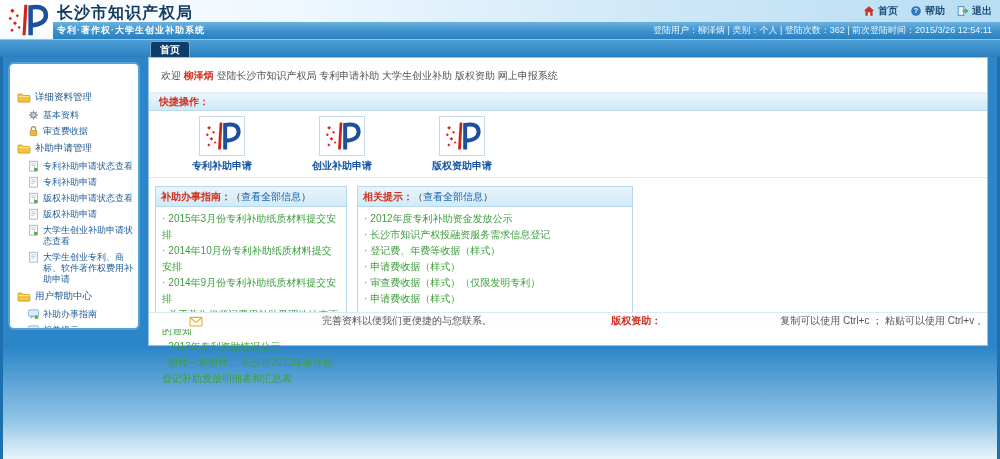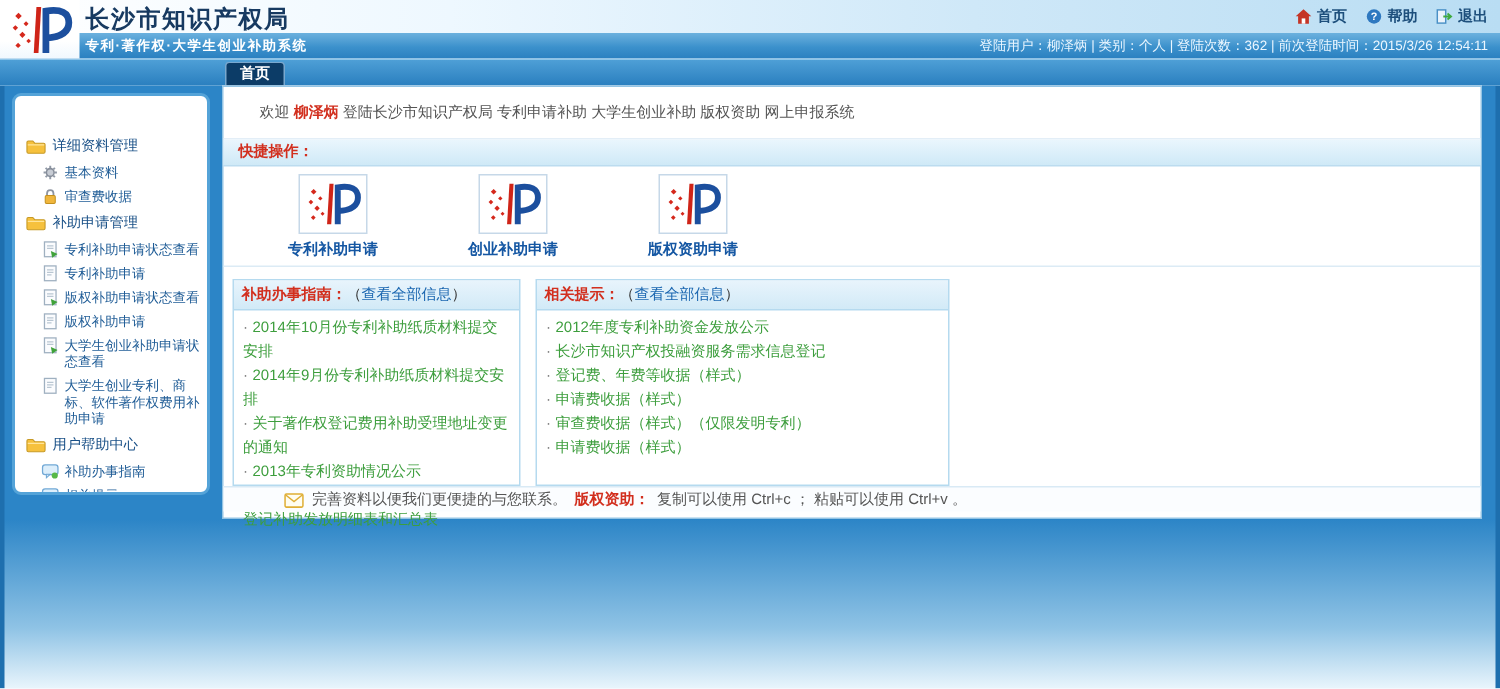--- a/index.html
+++ b/index.html
@@ -50,21 +50,21 @@
   .sec-head .txt { font-size:9.5px; color:#184f86; }
   .sub-item { display:flex; align-items:flex-start; gap:3px; padding:2px 2px 2px 14px;
     cursor:pointer; line-height:11px; }
   .sub-item .txt { padding-top:1px; }
   .icon-14 { width:14px; height:13px; flex:0 0 14px; }
   .icon-13 { width:13px; height:12px; flex:0 0 13px; }
 
   
   .panel { position:absolute; left:148px; top:0; width:840px; height:289px;
     background:#fff; border:1px solid #94c4e4; }
-  .welcome-row { height:35px; line-height:35px; padding-left:24px; font-size:10px;
+  .welcome-row { height:35px; line-height:35px; padding-left:12px; font-size:10px;
     color:#555; border-bottom:1px solid #e3eef7; white-space:nowrap; }
   .welcome-row .uname { color:#d22f1e; font-weight:bold; }
   .qops-bar { height:18px; line-height:17px; padding-left:10px; font-size:10px; font-weight:bold;
     color:#d22f1e; background:linear-gradient(180deg,#eaf6fd 0%,#cfe9f7 100%);
     border-bottom:1px solid #bcdcef; }
   .qops-row { height:67px; border-bottom:1px solid #dcebf5; display:flex; align-items:center;
     padding-left:18px; gap:10px; }
   .qbtn { width:110px; text-align:center; cursor:pointer; }
   .qbtn .qicon { width:46px; height:40px; margin:0 auto; border:1px solid #c6d8e8;
     background:#fff; display:flex; align-items:center; justify-content:center; }
@@ -78,23 +78,23 @@
   .box-head { height:20px; line-height:19px; padding-left:5px; font-size:10px;
     background:linear-gradient(180deg,#e8f4fc 0%,#d2eaf7 100%);
     border-bottom:1px solid #b5daef; white-space:nowrap; }
   .box-head .bt { color:#d22f1e; font-weight:bold; }
   .box-head .paren { color:#333; }
   .box-head .viewall { color:#1a66b0; cursor:pointer; text-decoration:none; }
   .box-list { padding:4px 6px; }
   .box-list .li { font-size:10px; color:#3d9e3d; line-height:16px; cursor:pointer; }
   .box-list .blt { color:#777; margin-right:3px; }
 
-  .note-bar { position:absolute; left:0; bottom:4px; width:100%; height:17px;
+  .note-bar { position:absolute; left:0; bottom:16px; width:100%; height:17px;
     background:#fbfdff; border-top:1px solid #d9eaf5; display:flex; align-items:center;
-    gap:5px; padding-left:40px; font-size:10px; color:#555; white-space:nowrap; }
+    gap:5px; padding-left:40px; font-size:10px; color:#555; white-space:nowrap;justify-content:space-between; }
   .note-bar svg { width:14px; height:11px; }
   .note-bar .tip { color:#d22f1e; font-weight:bold; }
 
   .hidden-defs { position:absolute; width:0; height:0; overflow:hidden; }
 </style>
 </head>
 <body>
 
 <svg class="hidden-defs" xmlns="http://www.w3.org/2000/svg">
   <symbol id="logo" viewBox="0 0 48 40">
@@ -315,20 +315,21 @@
         </div>
       </div>
 
       <div class="lists-row">
 
         <div class="info-box box-guide">
           <div class="box-head">
             <span class="bt">补助办事指南：</span><span class="paren">（</span><a class="viewall">查看全部信息</a><span class="paren">）</span>
           </div>
           <div class="box-list">
+            <div class="li"><span class="blt">·</span><span>2015年3月份专利补助纸质材料提交安排</span></div>
             <div class="li"><span class="blt">·</span><span>2014年10月份专利补助纸质材料提交安排</span></div>
             <div class="li"><span class="blt">·</span><span>2014年9月份专利补助纸质材料提交安排</span></div>
             <div class="li"><span class="blt">·</span><span>关于著作权登记费用补助受理地址变更的通知</span></div>
             <div class="li"><span class="blt">·</span><span>2013年专利资助情况公示</span></div>
             <div class="li"><span class="blt">·</span><span>附件一和附件二 长沙市2013年著作权登记补助发放明细表和汇总表</span></div>
           </div>
         </div>
 
         <div class="info-box box-tips">
           <div class="box-head">

